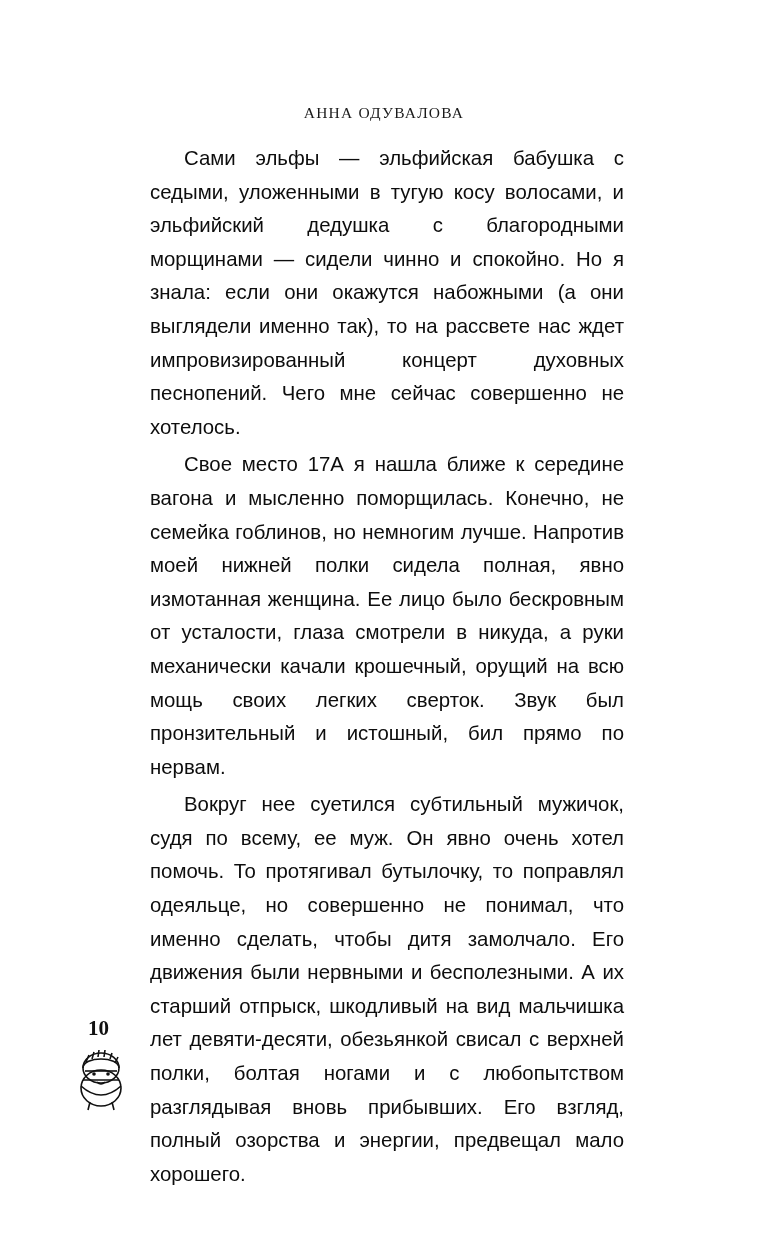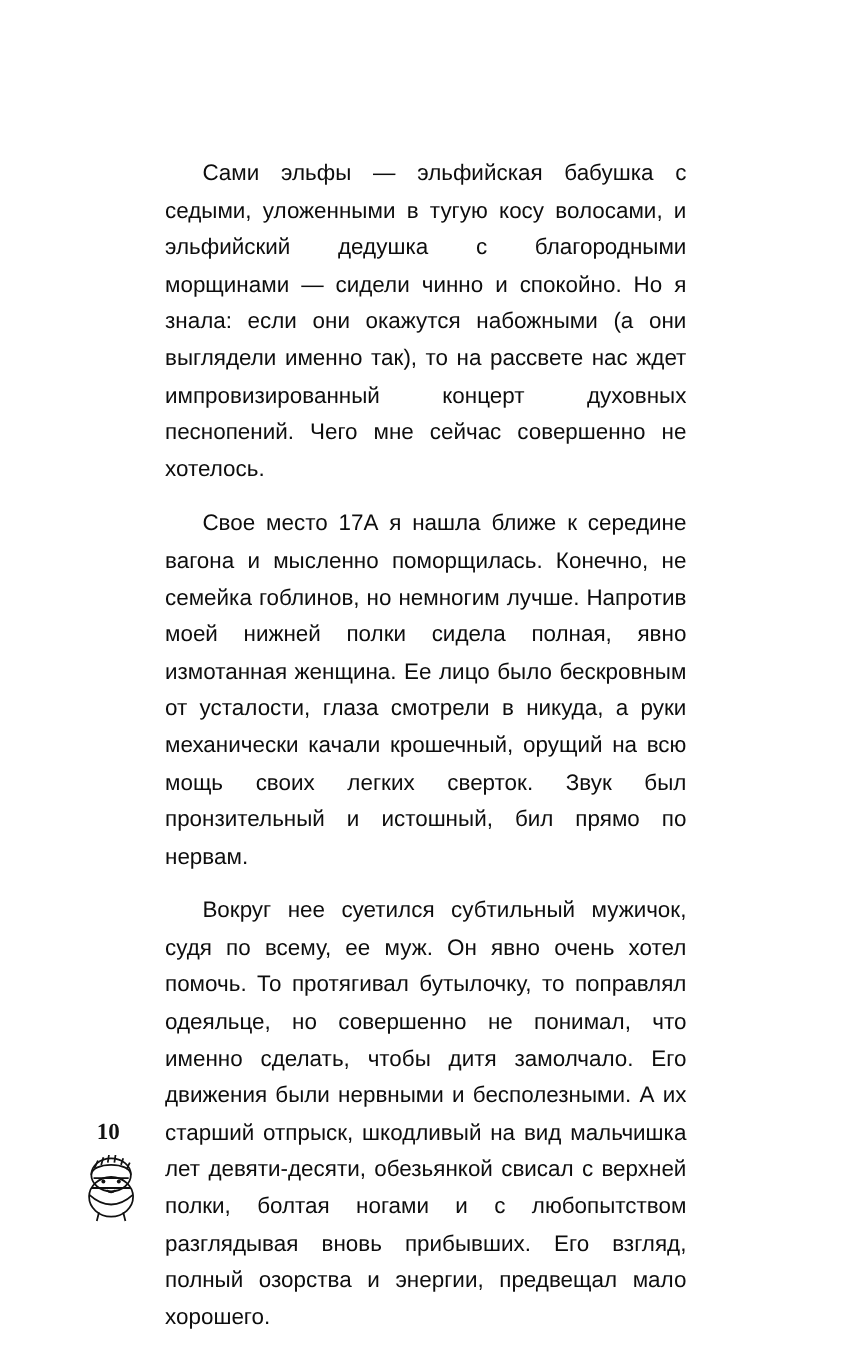--- a/index.html
+++ b/index.html
@@ -53,21 +53,21 @@
     font-family: Liberation Sans, sans-serif;
     font-size: 20.4px;
     line-height: 33.6px;
     color: #0d0d0d;
     -webkit-hyphens: manual;
     hyphens: manual;
     word-spacing: 0.2px;
   }
 
   .text-column p + p {
-    margin-top: 16px;
+    margin-top: 4px;
   }
 
   .folio {
     position: absolute;
     left: 88px;
     top: 1016px;
     font-family: "Liberation Serif", serif;
     font-size: 21px;
     font-weight: 700;
     color: #111111;
@@ -83,20 +83,21 @@
 
   .ornament svg {
     display: block;
   }
 </style>
 </head>
 <body>
 
 <div class="page">
 
+  <div class="running-head">АННА ОДУВАЛОВА</div>
 
   <div class="text-column">
     <p>Сами эльфы — эльфийская бабушка с седыми, уложенными в тугую косу волосами, и эльфийский дедушка с благородными морщинами — сидели чинно и спокойно. Но я знала: если они окажутся набожными (а они выглядели именно так), то на рассвете нас ждет импровизированный концерт духовных песнопений. Чего мне сейчас совершенно не хотелось.</p>
     <p>Свое место 17А я нашла ближе к середине вагона и мысленно поморщилась. Конечно, не семейка гоблинов, но немногим лучше. Напротив моей нижней полки сидела полная, явно измотанная женщина. Ее лицо было бескровным от усталости, глаза смотрели в никуда, а руки механически качали крошечный, орущий на всю мощь своих легких сверток. Звук был пронзительный и истошный, бил прямо по нервам.</p>
     <p>Вокруг нее суетился субтильный мужичок, судя по всему, ее муж. Он явно очень хотел помочь. То протягивал бутылочку, то поправлял одеяльце, но совершенно не понимал, что именно сделать, чтобы дитя замолчало. Его движения были нервными и бесполезными. А их старший отпрыск, шкодливый на вид мальчишка лет девяти-десяти, обезьянкой свисал с верхней полки, болтая ногами и с любопытством разглядывая вновь прибывших. Его взгляд, полный озорства и энергии, предвещал мало хорошего.</p>
   </div>
 
   <div class="folio">10</div>
 
   <div class="ornament">

